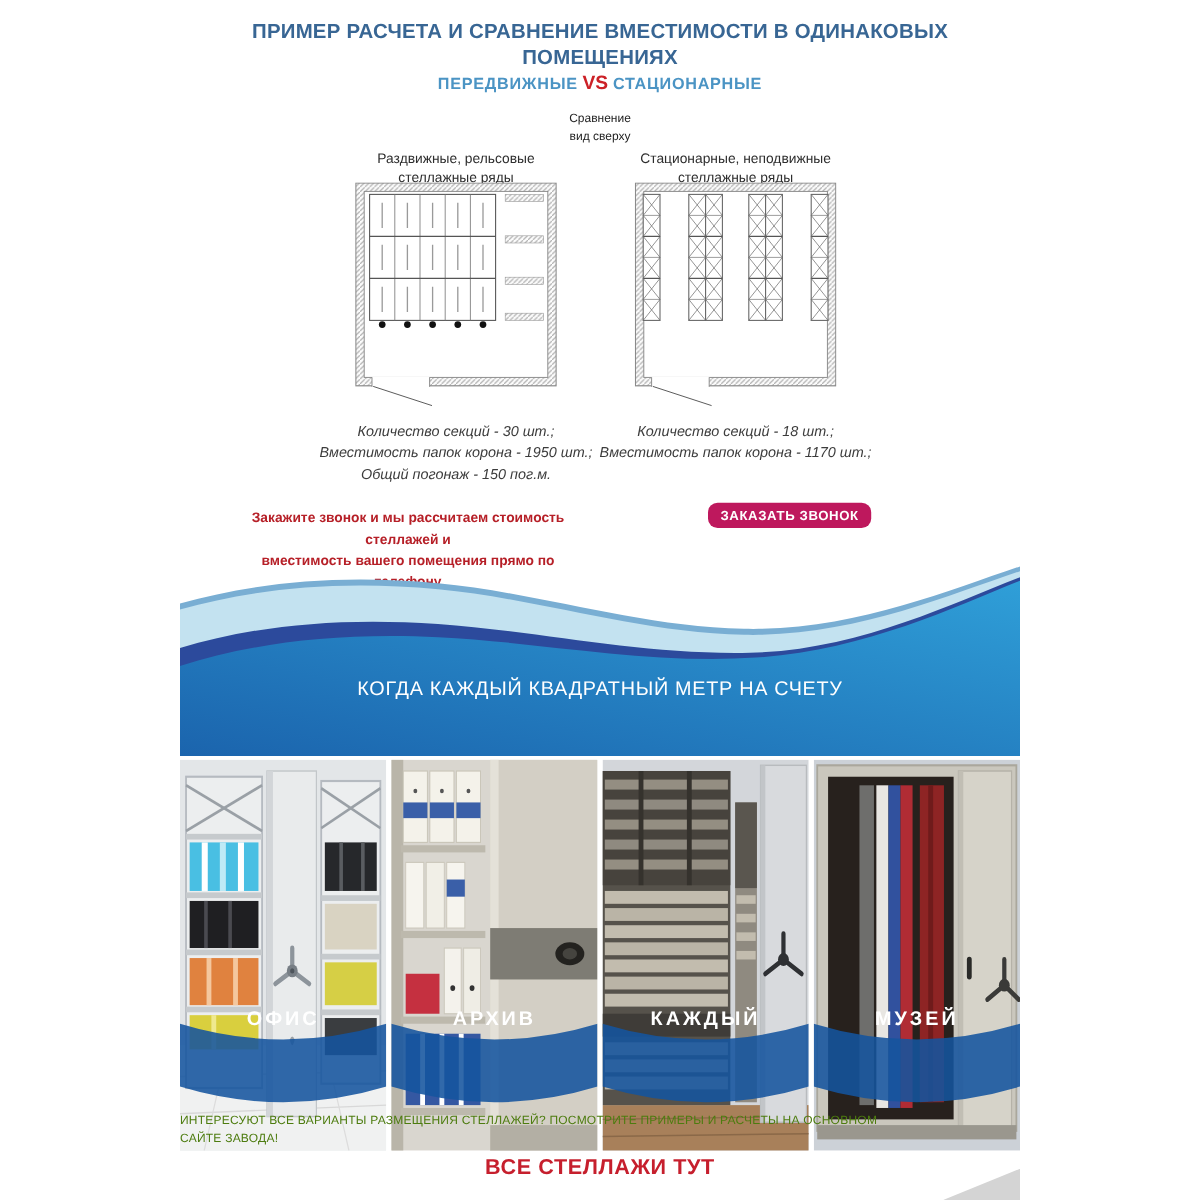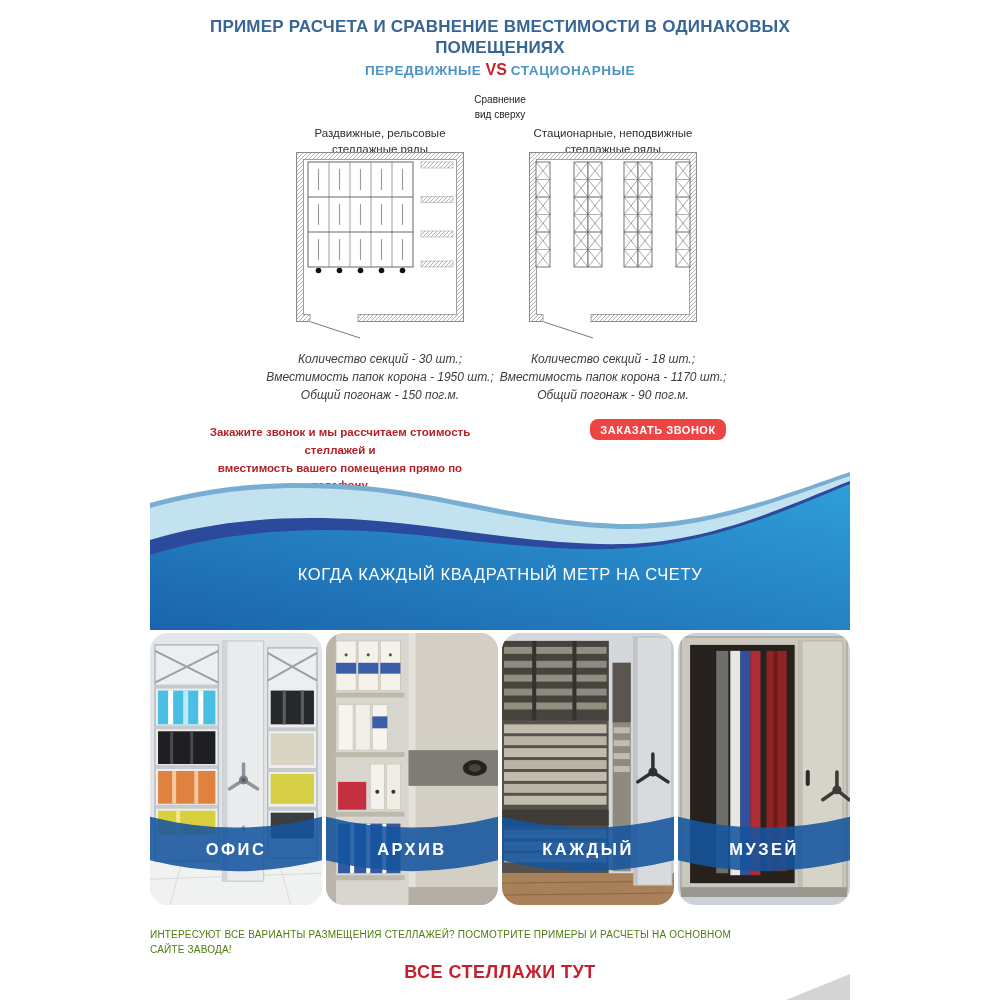--- a/index.html
+++ b/index.html
@@ -29,35 +29,35 @@
          font-size:12px;line-height:1.5;font-style:italic;}
   .stats.left{left:60px;}
   .stats.right{left:293px;}
   .stats span{display:block;}
 
   
   .cta-text{position:absolute;top:424px;left:40px;width:300px;text-align:center;
             color:#b61f27;font-weight:bold;font-size:11.5px;line-height:1.55;}
   .cta-text span{display:block;}
   .cta-button{position:absolute;top:419px;left:440px;width:136px;height:21px;
-              background:#ef4444;border:none;border-radius:8px;color:#fff;
+              background:#be185d;border:none;border-radius:8px;color:#fff;
               font-family:"Liberation Sans",sans-serif;font-size:11px;font-weight:bold;
               letter-spacing:.5px;display:flex;align-items:center;justify-content:center;
               cursor:pointer;}
 
   
   .banner{position:absolute;top:470px;left:0;width:700px;height:160px;}
   .banner svg{position:absolute;inset:0;}
   .slogan{position:absolute;top:95px;left:0;width:700px;text-align:center;color:#fff;
           font-size:16.5px;letter-spacing:.6px;font-weight:normal;}
 
   
   .gallery{position:absolute;top:633px;left:0;width:700px;height:274px;
            display:flex;gap:4px;}
-  .tile{position:relative;flex:1 1 0;height:272px;overflow:hidden;cursor:pointer;border-radius:18px;}
+  .tile{position:relative;flex:1 1 0;height:326px;overflow:hidden;cursor:pointer;}
   .tile svg.photo{position:absolute;inset:0;width:100%;height:100%;}
   .tile svg.ribbon{position:absolute;inset:0;width:100%;height:100%;}
   .tile-label{position:absolute;top:196px;left:0;width:100%;height:40px;
               display:flex;align-items:center;justify-content:center;color:#fff;
               font-size:16.5px;font-weight:bold;letter-spacing:2.5px;}
 
   
   .footer-text{position:absolute;top:928px;left:0;width:700px;
                color:#4d7c0f;font-size:10px;line-height:1.45;letter-spacing:.2px;}
   .footer-text span{display:block;}
@@ -201,21 +201,20 @@
     </div>
 
     <div class="stats left">
       <span>Количество секций - 30 шт.;</span>
       <span>Вместимость папок корона - 1950 шт.;</span>
       <span>Общий погонаж - 150 пог.м.</span>
     </div>
     <div class="stats right">
       <span>Количество секций - 18 шт.;</span>
       <span>Вместимость папок корона - 1170 шт.;</span>
-      <span>Общий погонаж - 90 пог.м.</span>
     </div>
 
     <div class="cta-text">
       <span>Закажите звонок и мы рассчитаем стоимость стеллажей и</span>
       <span>вместимость вашего помещения прямо по телефону</span>
     </div>
     <button class="cta-button">ЗАКАЗАТЬ ЗВОНОК</button>
 
     <div class="banner">
       <svg viewBox="0 0 700 160" preserveAspectRatio="none">

